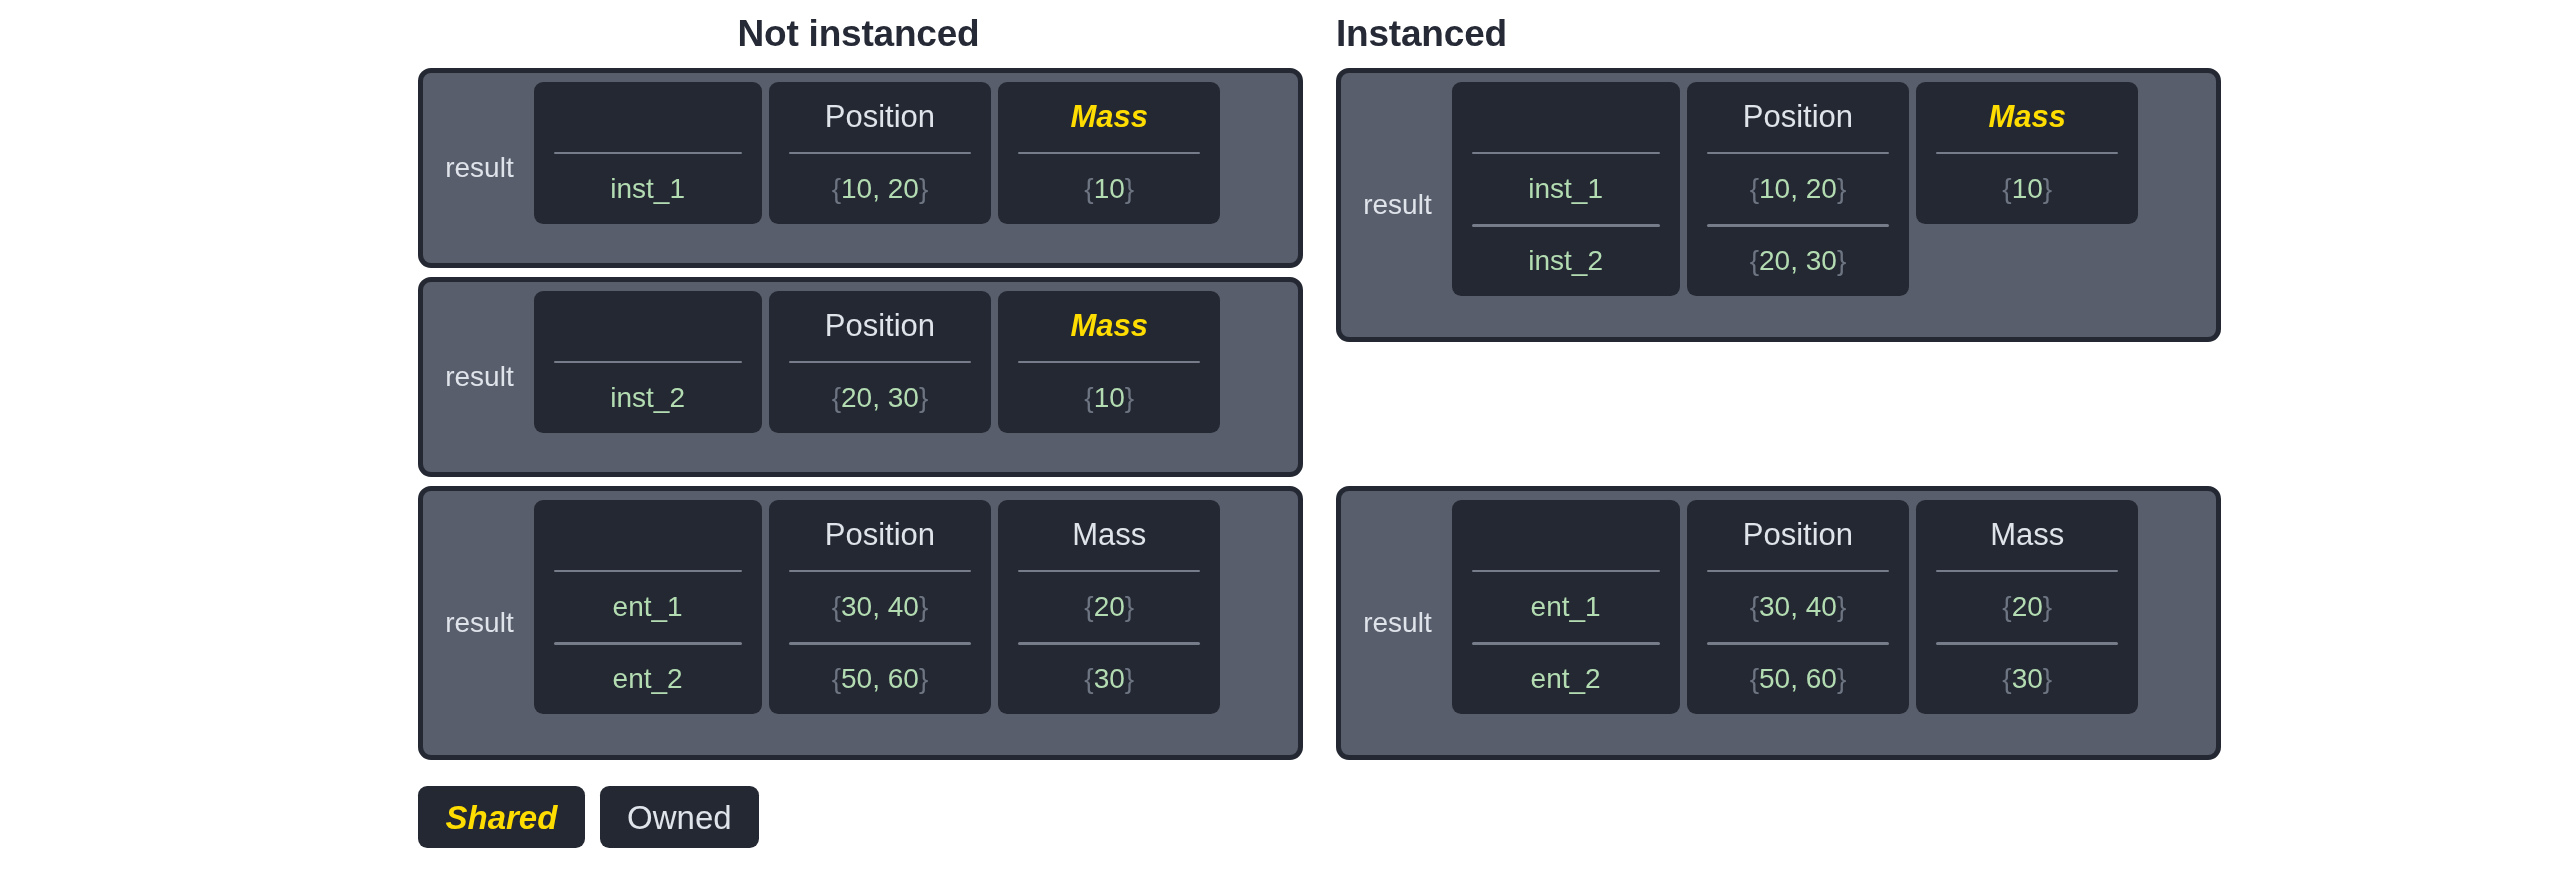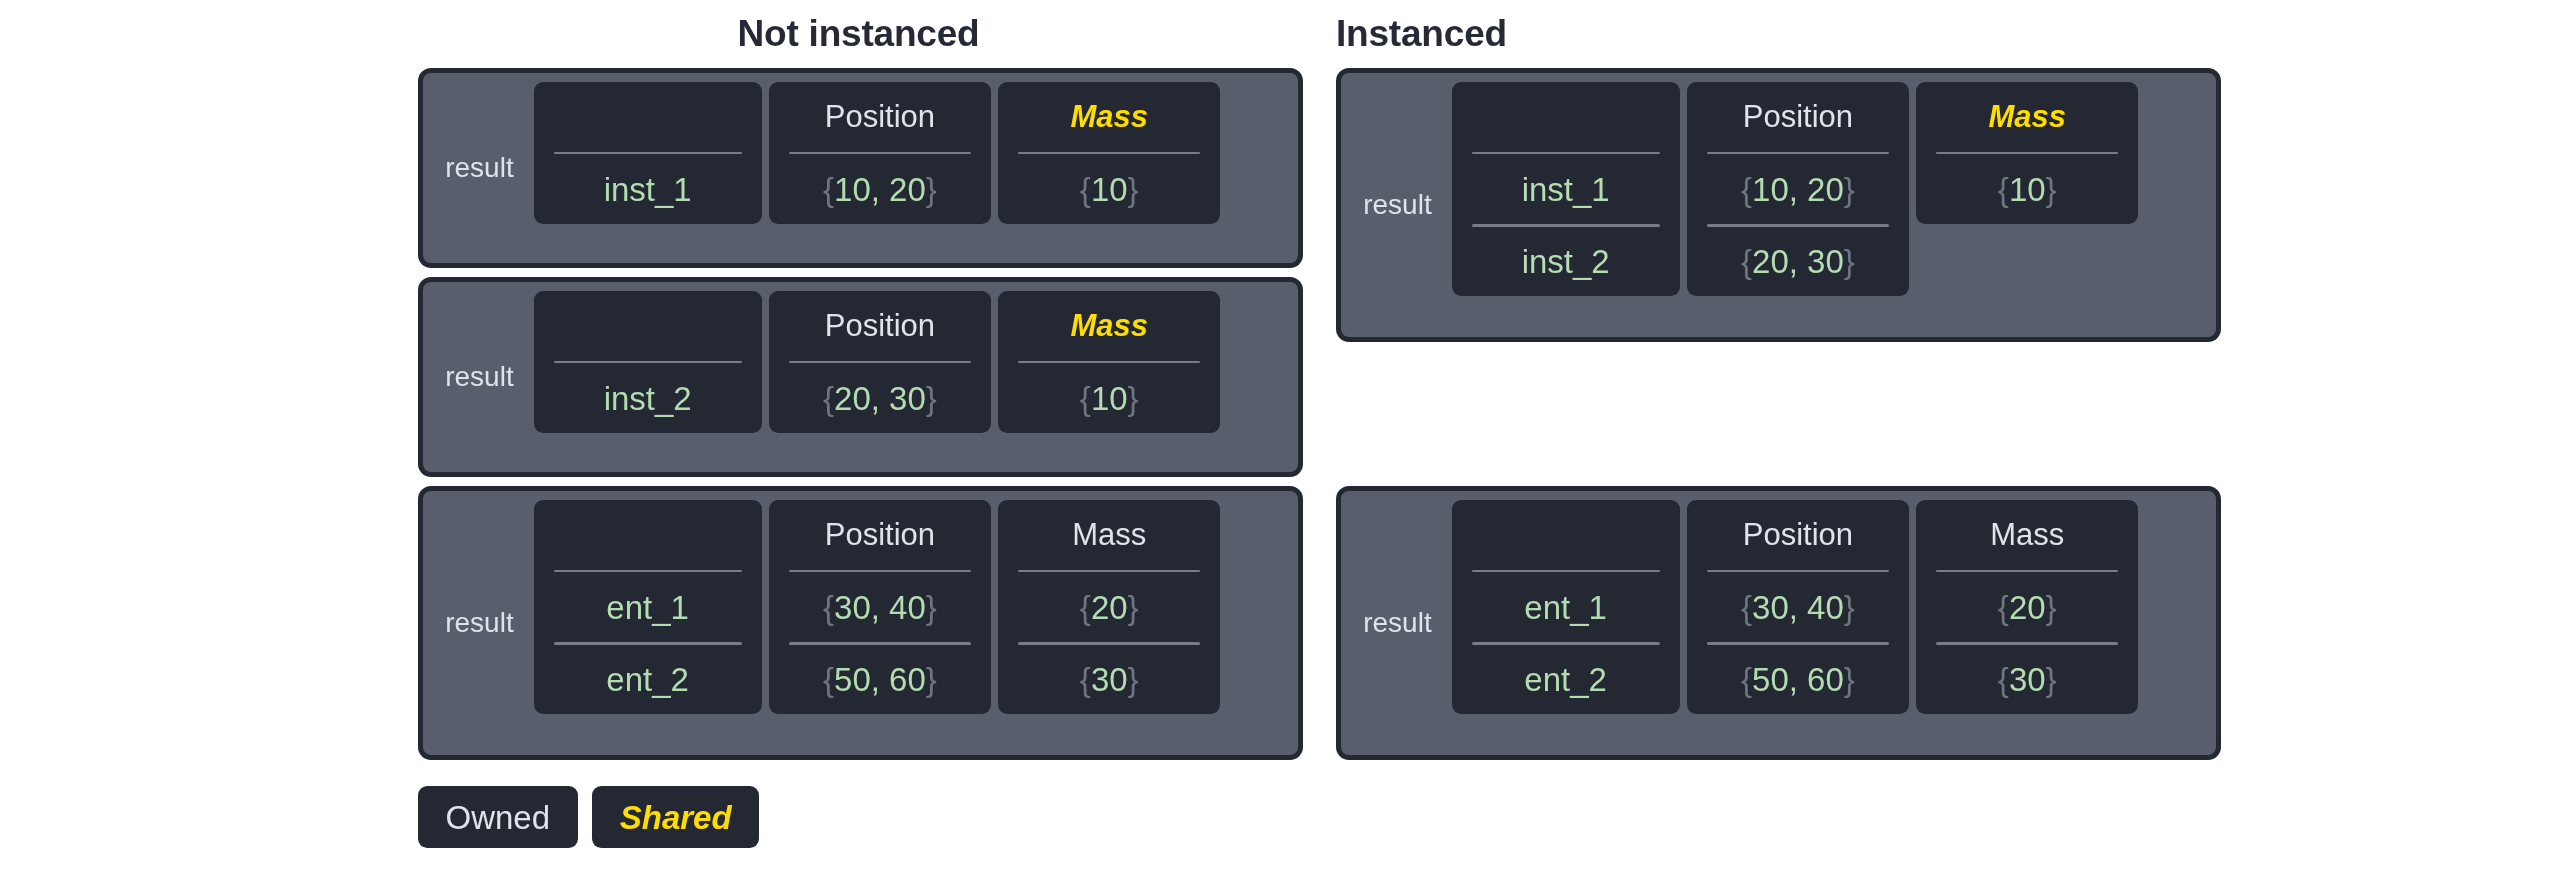--- a/index.html
+++ b/index.html
@@ -110,21 +110,21 @@
     background: #767c89;
     margin: 9.2px 20px 9.2px 20px;
     border-radius: 1.8px;
   }
 
   .cell {
     height: 51px;
     display: flex;
     align-items: center;
     justify-content: center;
-    font-size: 33px;
+    font-size: 28px;
     line-height: 1;
     color: #b3dcb2;
     white-space: nowrap;
   }
   .cell .brace { color: #6d7482; }
 
   
   .legend {
     position: absolute;
     display: flex;
@@ -228,22 +228,22 @@
           <div class="divider"></div>
           <div class="cell"><span class="brace">{</span>20<span class="brace">}</span></div>
           <div class="divider"></div>
           <div class="cell"><span class="brace">{</span>30<span class="brace">}</span></div>
         </div>
 
       </div>
     </div>
 
     <div class="legend" style="left:0px; top:778px;">
+      <div class="legend-chip shared">Shared</div>
       <div class="legend-chip">Owned</div>
-      <div class="legend-chip shared">Shared</div>
     </div>
 
   </div>
 
   <div class="column right">
     <div class="column-title">Instanced</div>
 
     <div class="panel" style="left:0px; top:60px; width:885px; height:274px;">
       <div class="panel-label">result</div>
       <div class="columns-area">

